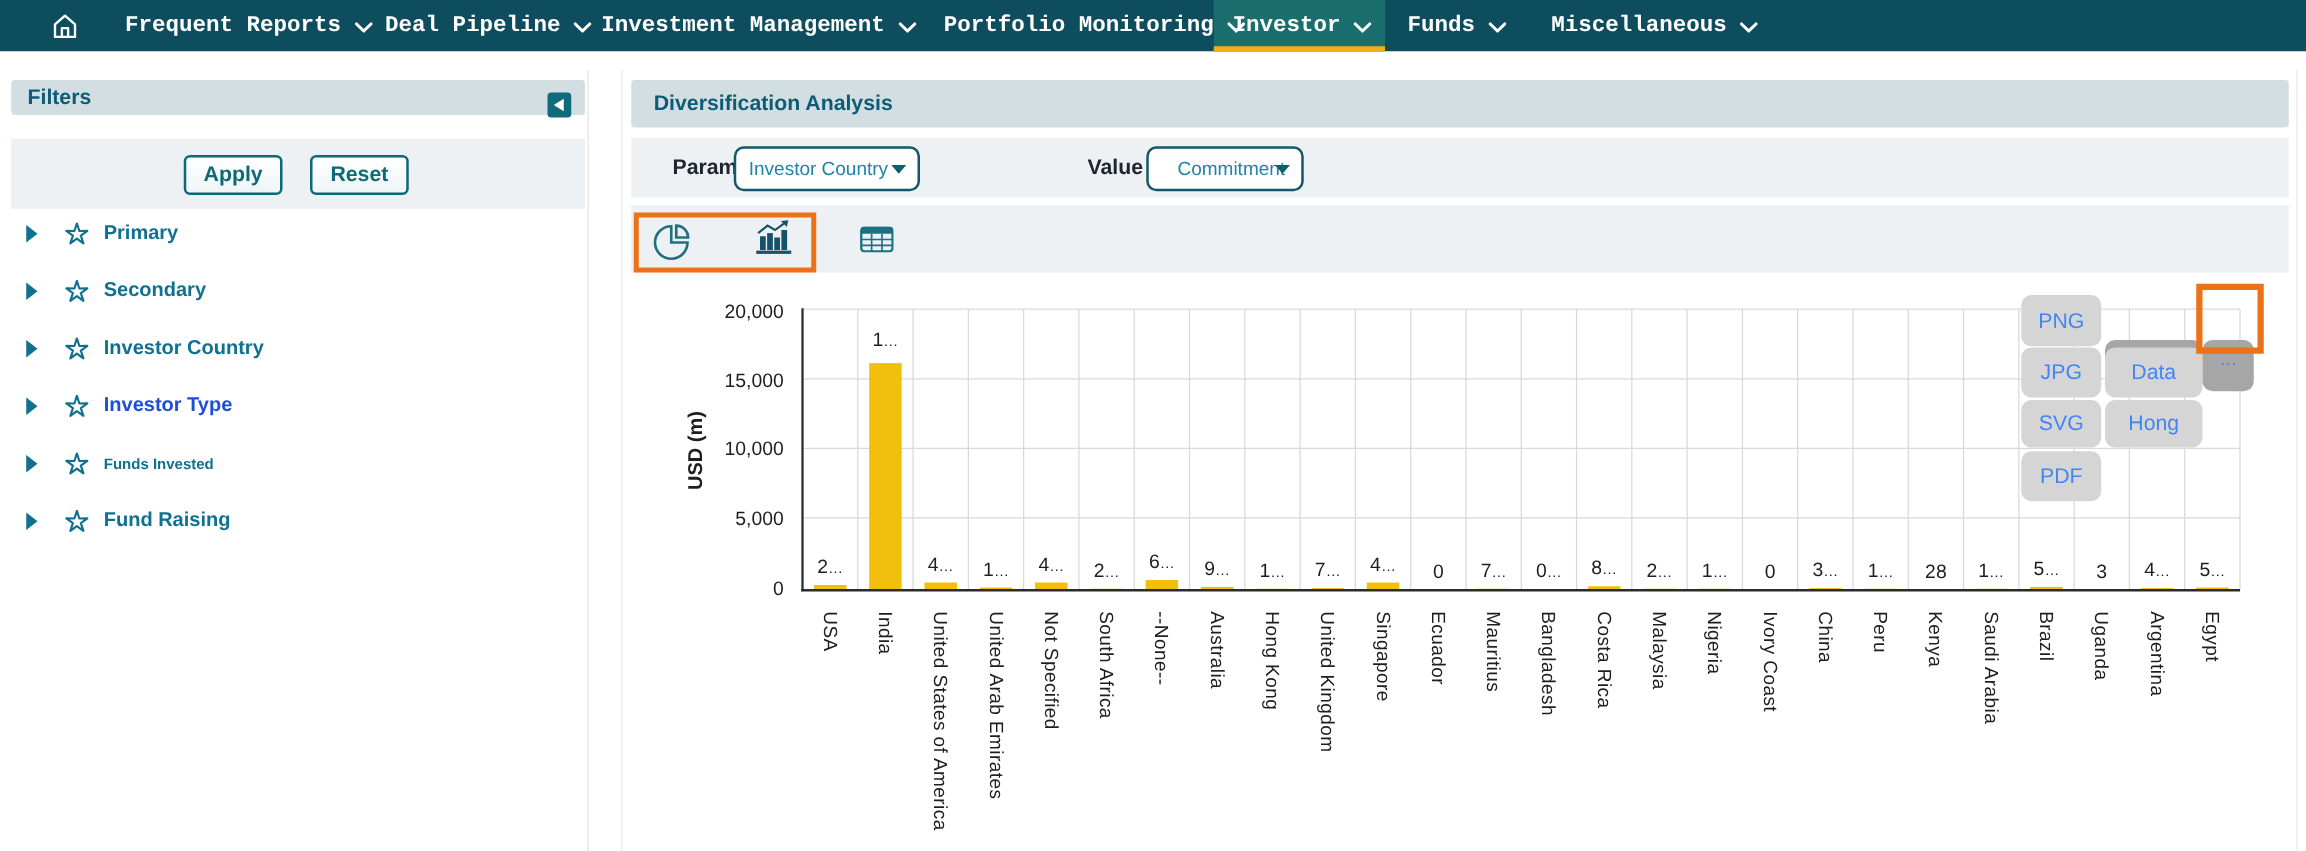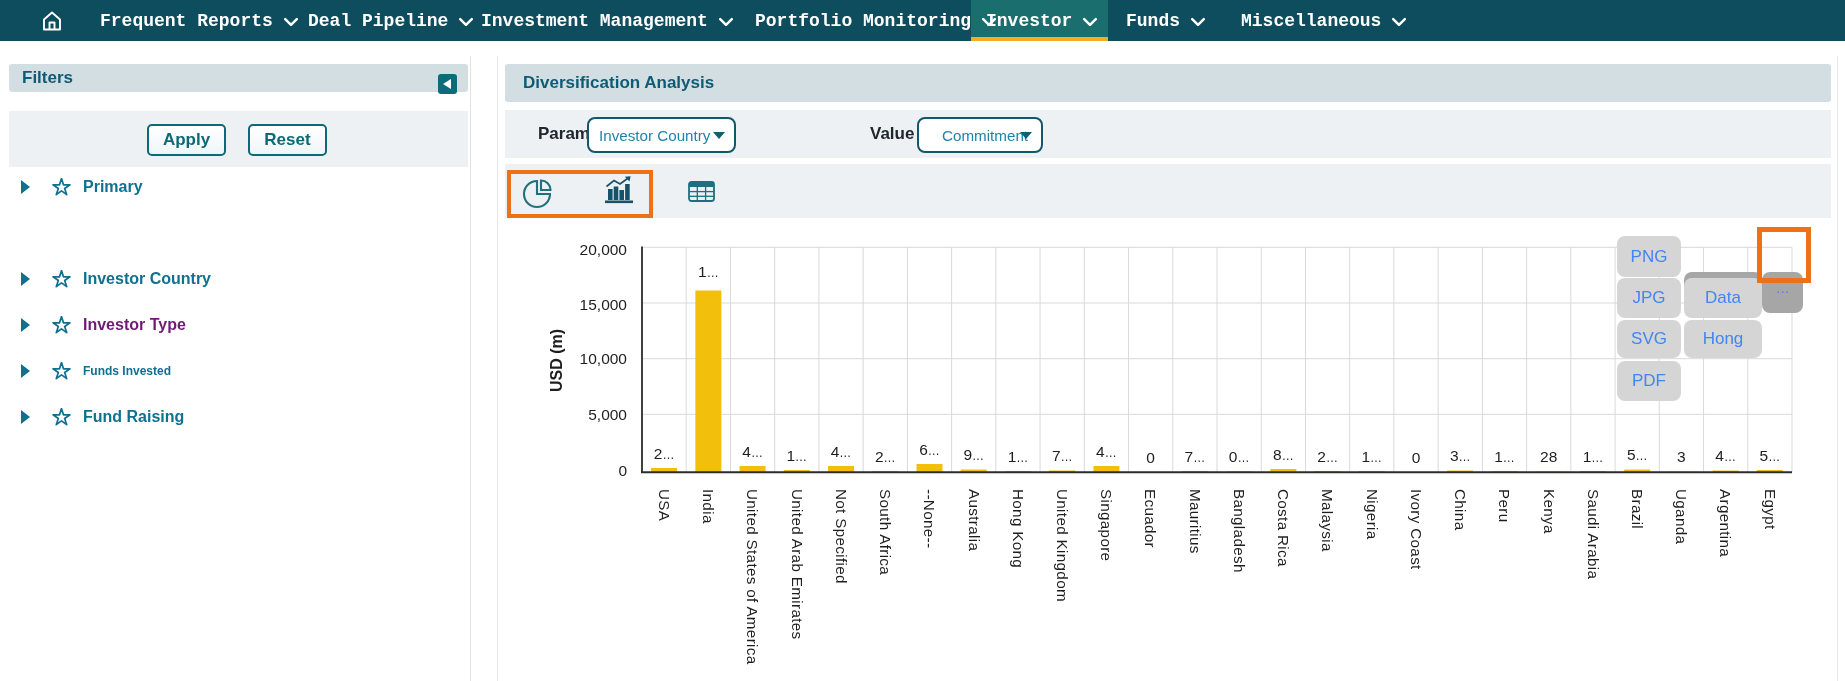--- a/index.html
+++ b/index.html
@@ -57,33 +57,40 @@
     <div class="btn" style="left:138px;top:13px;width:79px;height:32px">Apply</div>
     <div class="btn" style="left:239px;top:13px;width:79px;height:32px">Reset</div>
   </div>
   <div style="position:absolute;left:0;top:116px;width:460px;height:30px">
 <div style="position:absolute;left:13px;top:50%;margin-top:-7.5px;width:0;height:0;border-left:9px solid #0f7090;border-top:7.5px solid transparent;border-bottom:7.5px solid transparent"></div>
 <svg width="19" height="19" viewBox="-10.5 -10.5 21 21" style="position:absolute;left:44px;top:50%;margin-top:-9.5px">
         <polygon points="0,-9.8 2.17,-2.99 9.32,-3.03 3.52,1.14 5.76,7.93 0,3.7 -5.76,7.93 -3.52,1.14 -9.32,-3.03 -2.17,-2.99" fill="none" stroke="#0f7090" stroke-width="1.9" stroke-linejoin="round"></polygon>
       </svg>
 <div style="position:absolute;left:75px;top:50%;transform:translateY(-50%);font-size:16px;font-weight:bold;color:#0f7090;white-space:nowrap">Primary</div>
 </div>
+    <div style="position:absolute;left:0;top:162px;width:460px;height:30px">
+<div style="position:absolute;left:13px;top:50%;margin-top:-7.5px;width:0;height:0;border-left:9px solid #0f7090;border-top:7.5px solid transparent;border-bottom:7.5px solid transparent"></div>
+<svg width="19" height="19" viewBox="-10.5 -10.5 21 21" style="position:absolute;left:44px;top:50%;margin-top:-9.5px">
+        <polygon points="0,-9.8 2.17,-2.99 9.32,-3.03 3.52,1.14 5.76,7.93 0,3.7 -5.76,7.93 -3.52,1.14 -9.32,-3.03 -2.17,-2.99" fill="none" stroke="#0f7090" stroke-width="1.9" stroke-linejoin="round"></polygon>
+      </svg>
+<div style="position:absolute;left:75px;top:50%;transform:translateY(-50%);font-size:16px;font-weight:bold;color:#0f7090;white-space:nowrap">Secondary</div>
+</div>
     <div style="position:absolute;left:0;top:208px;width:460px;height:30px">
 <div style="position:absolute;left:13px;top:50%;margin-top:-7.5px;width:0;height:0;border-left:9px solid #0f7090;border-top:7.5px solid transparent;border-bottom:7.5px solid transparent"></div>
 <svg width="19" height="19" viewBox="-10.5 -10.5 21 21" style="position:absolute;left:44px;top:50%;margin-top:-9.5px">
         <polygon points="0,-9.8 2.17,-2.99 9.32,-3.03 3.52,1.14 5.76,7.93 0,3.7 -5.76,7.93 -3.52,1.14 -9.32,-3.03 -2.17,-2.99" fill="none" stroke="#0f7090" stroke-width="1.9" stroke-linejoin="round"></polygon>
       </svg>
 <div style="position:absolute;left:75px;top:50%;transform:translateY(-50%);font-size:16px;font-weight:bold;color:#0f7090;white-space:nowrap">Investor Country</div>
 </div>
     <div style="position:absolute;left:0;top:254px;width:460px;height:30px">
 <div style="position:absolute;left:13px;top:50%;margin-top:-7.5px;width:0;height:0;border-left:9px solid #0f7090;border-top:7.5px solid transparent;border-bottom:7.5px solid transparent"></div>
 <svg width="19" height="19" viewBox="-10.5 -10.5 21 21" style="position:absolute;left:44px;top:50%;margin-top:-9.5px">
         <polygon points="0,-9.8 2.17,-2.99 9.32,-3.03 3.52,1.14 5.76,7.93 0,3.7 -5.76,7.93 -3.52,1.14 -9.32,-3.03 -2.17,-2.99" fill="none" stroke="#0f7090" stroke-width="1.9" stroke-linejoin="round"></polygon>
       </svg>
-<div style="position:absolute;left:75px;top:50%;transform:translateY(-50%);font-size:16px;font-weight:bold;color:#701a75;white-space:nowrap">Investor Type</div>
+<div style="position:absolute;left:75px;top:50%;transform:translateY(-50%);font-size:16px;font-weight:bold;color:#1d4ed8;white-space:nowrap">Investor Type</div>
 </div>
     <div style="position:absolute;left:0;top:300px;width:460px;height:30px">
 <div style="position:absolute;left:13px;top:50%;margin-top:-7.5px;width:0;height:0;border-left:9px solid #0f7090;border-top:7.5px solid transparent;border-bottom:7.5px solid transparent"></div>
 <svg width="19" height="19" viewBox="-10.5 -10.5 21 21" style="position:absolute;left:44px;top:50%;margin-top:-9.5px">
         <polygon points="0,-9.8 2.17,-2.99 9.32,-3.03 3.52,1.14 5.76,7.93 0,3.7 -5.76,7.93 -3.52,1.14 -9.32,-3.03 -2.17,-2.99" fill="none" stroke="#0f7090" stroke-width="1.9" stroke-linejoin="round"></polygon>
       </svg>
 <div style="position:absolute;left:75px;top:50%;transform:translateY(-50%);font-size:12px;font-weight:bold;color:#0f7090;white-space:nowrap">Funds Invested</div>
 </div>
     <div style="position:absolute;left:0;top:346px;width:460px;height:30px">
 <div style="position:absolute;left:13px;top:50%;margin-top:-7.5px;width:0;height:0;border-left:9px solid #0f7090;border-top:7.5px solid transparent;border-bottom:7.5px solid transparent"></div>

